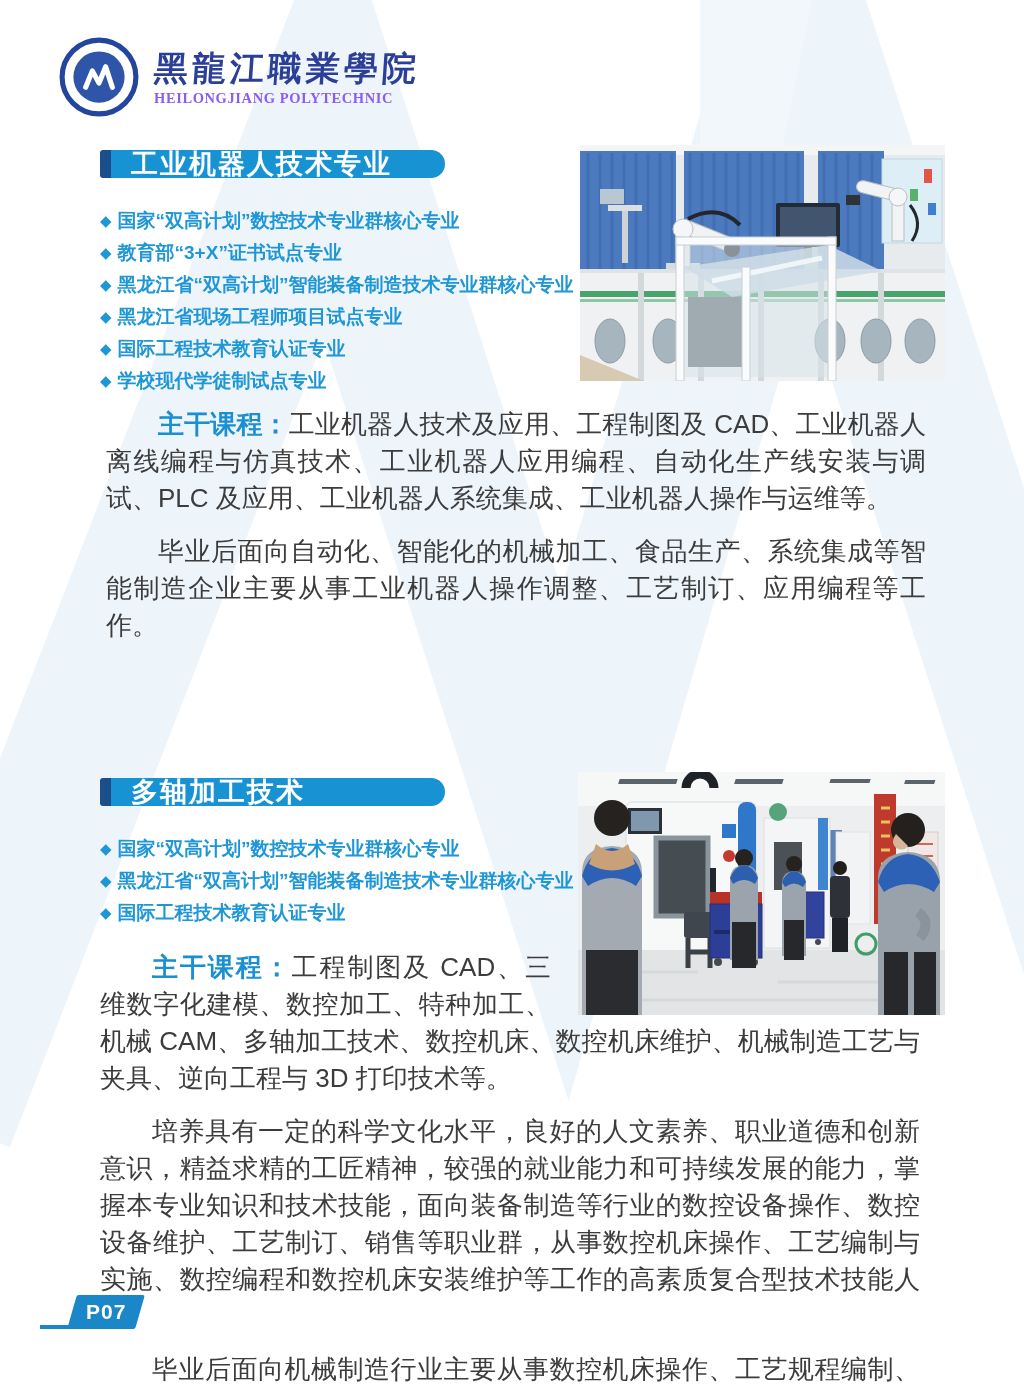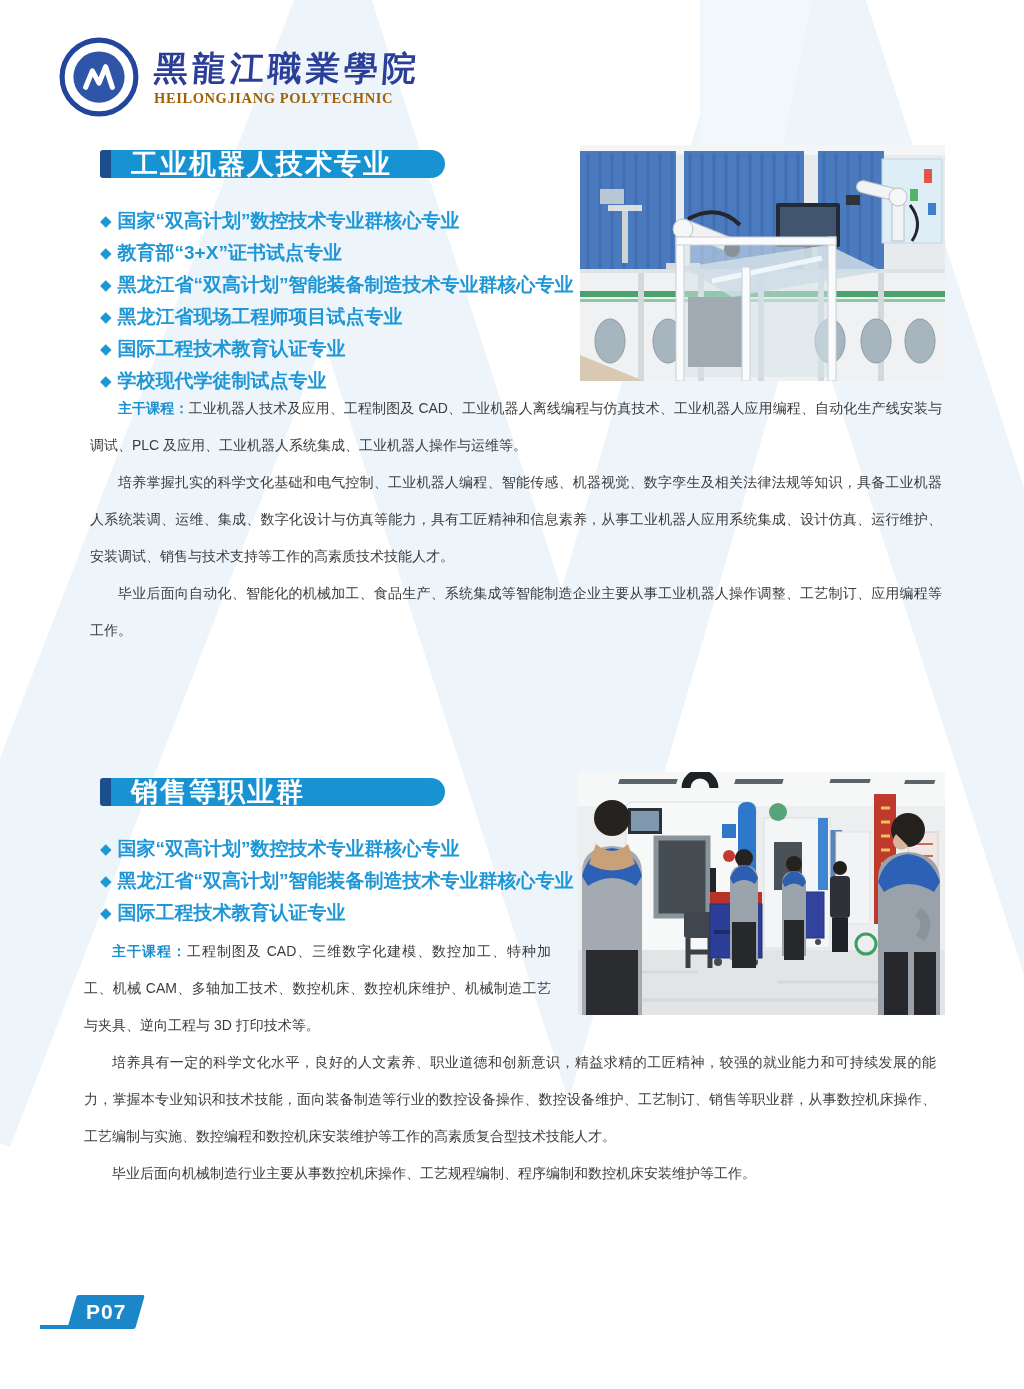--- a/index.html
+++ b/index.html
@@ -14,21 +14,21 @@
   
   .header{left:58px;top:36px;display:flex;align-items:center;gap:14px;z-index:2;}
   .emblem{width:82px;height:82px;flex:0 0 auto;}
   .logo-cn{
     font-family:"DejaVu Serif","Liberation Serif",serif;
     font-size:34px;font-weight:bold;color:#2b3f98;letter-spacing:4px;line-height:40px;
     transform:skewX(-4deg);
   }
   .logo-en{
     font-family:"Liberation Serif","DejaVu Serif",serif;
-    font-size:14.5px;font-weight:bold;color:#a16207;letter-spacing:0.6px;margin-top:2px;
+    font-size:14.5px;font-weight:bold;color:#8b5cf6;letter-spacing:0.6px;margin-top:2px;
   }
   
   .banner{display:flex;height:28px;width:345px;z-index:2;}
   .banner-accent{width:11px;background:#1a4e8c;border-radius:3px 0 0 3px;}
   .banner-main{
     flex:1;background:#1793d4;border-radius:0 21px 21px 0;
     display:flex;align-items:center;padding-left:20px;
     color:#ffffff;font-size:27px;font-weight:bold;letter-spacing:2px;
   }
   .banner1{left:100px;top:150px;}
@@ -41,22 +41,22 @@
   }
   .bullets .diamond{font-size:15px;margin-right:6px;}
   .bullets1{left:100px;top:205px;}
   .bullets2{left:100px;top:833px;}
   
   .photo1{left:580px;top:145px;width:365px;height:236px;z-index:2;}
   .photo2{left:578px;top:772px;width:367px;height:243px;z-index:2;}
   
   .bodytext{width:852px;z-index:1;}
   .bodytext p{
-    margin:0;text-indent:2em;
-    font-size:14px;line-height:37px;color:#3c3c3c;text-align:justify;
+    margin:16px;text-indent:2em;
+    font-size:26px;line-height:37px;color:#3c3c3c;text-align:justify;
   }
   .bodytext .course-label{color:#1a8fd1;font-weight:bold;}
   .text1{left:90px;top:390px;}
   .text2{left:84px;top:933px;}
   .photo-spacer{float:right;width:385px;height:72px;}
   
   .footer-line{left:40px;top:1325px;width:46px;height:4px;background:#1b86c8;z-index:2;}
   .footer-badge{
     left:72px;top:1295px;width:68px;height:34px;background:#1b86c8;
     transform:skewX(-16deg);border-radius:2px;z-index:2;
@@ -177,27 +177,26 @@
     <rect x="96" y="92" width="8" height="144"></rect>
     <rect x="248" y="92" width="8" height="144"></rect>
     <rect x="162" y="122" width="8" height="114"></rect>
     <rect x="96" y="92" width="160" height="8"></rect>
   </g>
   <polygon points="0,236 0,210 64,236" fill="#d8c9b2"></polygon>
 </svg>
 
 <div class="abs bodytext text1">
   <p><span class="course-label">主干课程：</span><span>工业机器人技术及应用、工程制图及 CAD、工业机器人离线编程与仿真技术、工业机器人应用编程、自动化生产线安装与调试、PLC 及应用、工业机器人系统集成、工业机器人操作与运维等。</span></p>
-  <p>培养掌握扎实的科学文化基础和电气控制、工业机器人编程、智能传感、机器视觉、数字孪生及相关法律法规等知识，具备工业机器人系统装调、运维、集成、数字化设计与仿真等能力，具有工匠精神和信息素养，从事工业机器人应用系统集成、设计仿真、运行维护、安装调试、销售与技术支持等工作的高素质技术技能人才。</p>
   <p>毕业后面向自动化、智能化的机械加工、食品生产、系统集成等智能制造企业主要从事工业机器人操作调整、工艺制订、应用编程等工作。</p>
 </div>
 
 <div class="abs banner banner2">
   <div class="banner-accent"></div>
-  <div class="banner-main">销售等职业群</div>
+  <div class="banner-main">多轴加工技术</div>
 </div>
 
 <ul class="abs bullets bullets2">
   <li>
       <span class="diamond">◆</span>
       <span>国家“双高计划”数控技术专业群核心专业</span>
     </li>
   <li>
       <span class="diamond">◆</span>
       <span>黑龙江省“双高计划”智能装备制造技术专业群核心专业</span>

